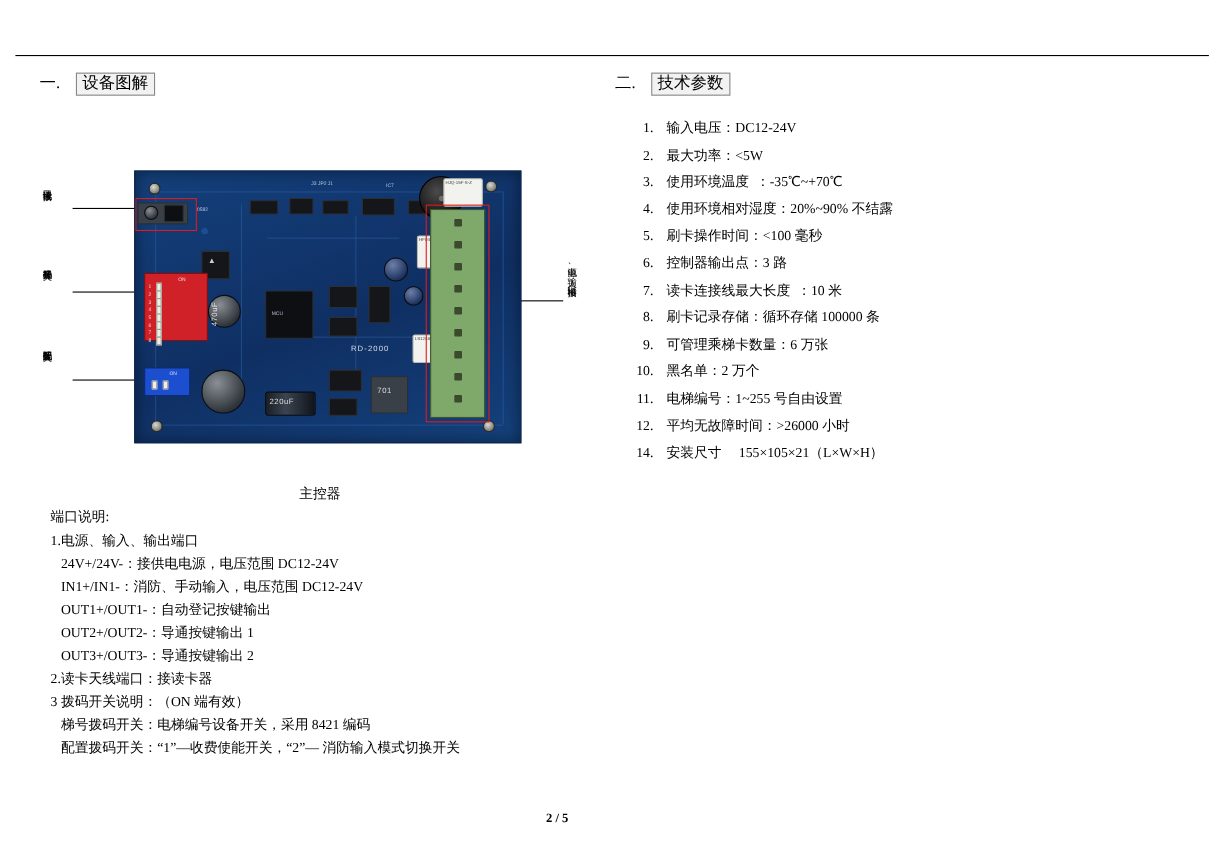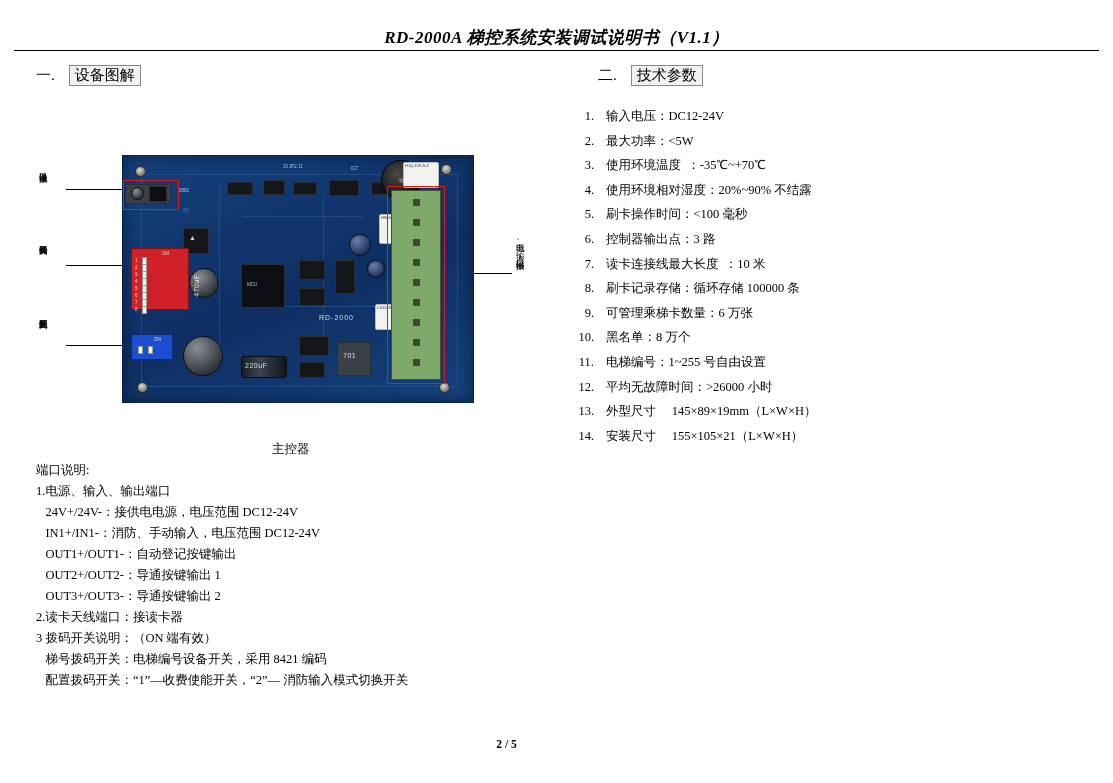--- a/index.html
+++ b/index.html
@@ -46,21 +46,21 @@
     font-weight: normal;
     white-space: nowrap;
   }
   .sec-head .num { margin-right: 14px; }
   .sec-head .boxed {
     border: 1px solid #888;
     padding: 1px 5px 2px 5px;
     background: #f2f2f2;
   }
   #sec1 { top: 66px; left: 36px; }
-  #sec2 { top: 66px; left: 598px; }
+  #sec2 { top: 66px; left: 559px; }
 
   
   .figure {
     position: absolute;
     top: 145px;
     left: 60px;
     width: 480px;
     height: 270px;
   }
   .board {
@@ -201,21 +201,21 @@
     top: 441px;
     left: 272px;
     font-size: 12.5px;
     text-align: center;
   }
 
   
   .left-text {
     position: absolute;
     top: 460px;
-    left: 36px;
+    left: 46px;
     width: 500px;
     font-size: 12.5px;
     line-height: 21px;
   }
   .left-text .l { white-space: pre; }
 
   
   .specs {
     position: absolute;
     top: 108px;
@@ -245,21 +245,20 @@
     text-align: center;
     font-size: 11.5px;
     font-weight: bold;
   }
 </style>
 </head>
 <body>
 
 <div class="page">
 
-  <div class="doc-title">RD-2000A 梯控系统安装调试说明书（V1.1）</div>
   <div class="header-rule"></div>
 
   <div class="sec-head" id="sec1">
     <span class="num">一.</span><span class="boxed">设备图解</span>
   </div>
 
   <div class="sec-head" id="sec2">
     <span class="num">二.</span><span class="boxed">技术参数</span>
   </div>
 
@@ -430,34 +429,30 @@
     <div class="spec-row">
       <span class="spec-idx">8.</span>
       <span class="spec-txt">刷卡记录存储：循环存储 100000 条</span>
     </div>
     <div class="spec-row">
       <span class="spec-idx">9.</span>
       <span class="spec-txt">可管理乘梯卡数量：6 万张</span>
     </div>
     <div class="spec-row">
       <span class="spec-idx">10.</span>
-      <span class="spec-txt">黑名单：8 万个</span>
+      <span class="spec-txt">黑名单：2 万个</span>
     </div>
     <div class="spec-row">
       <span class="spec-idx">11.</span>
       <span class="spec-txt">电梯编号：1~255 号自由设置</span>
     </div>
     <div class="spec-row">
       <span class="spec-idx">12.</span>
       <span class="spec-txt">平均无故障时间：&gt;26000 小时</span>
     </div>
     <div class="spec-row">
-      <span class="spec-idx">13.</span>
-      <span class="spec-txt">外型尺寸     145×89×19mm（L×W×H）</span>
-    </div>
-    <div class="spec-row">
       <span class="spec-idx">14.</span>
       <span class="spec-txt">安装尺寸     155×105×21（L×W×H）</span>
     </div>
   </div>
 
   <div class="footer">2 / 5</div>
 </div>
 
 </body></html>

